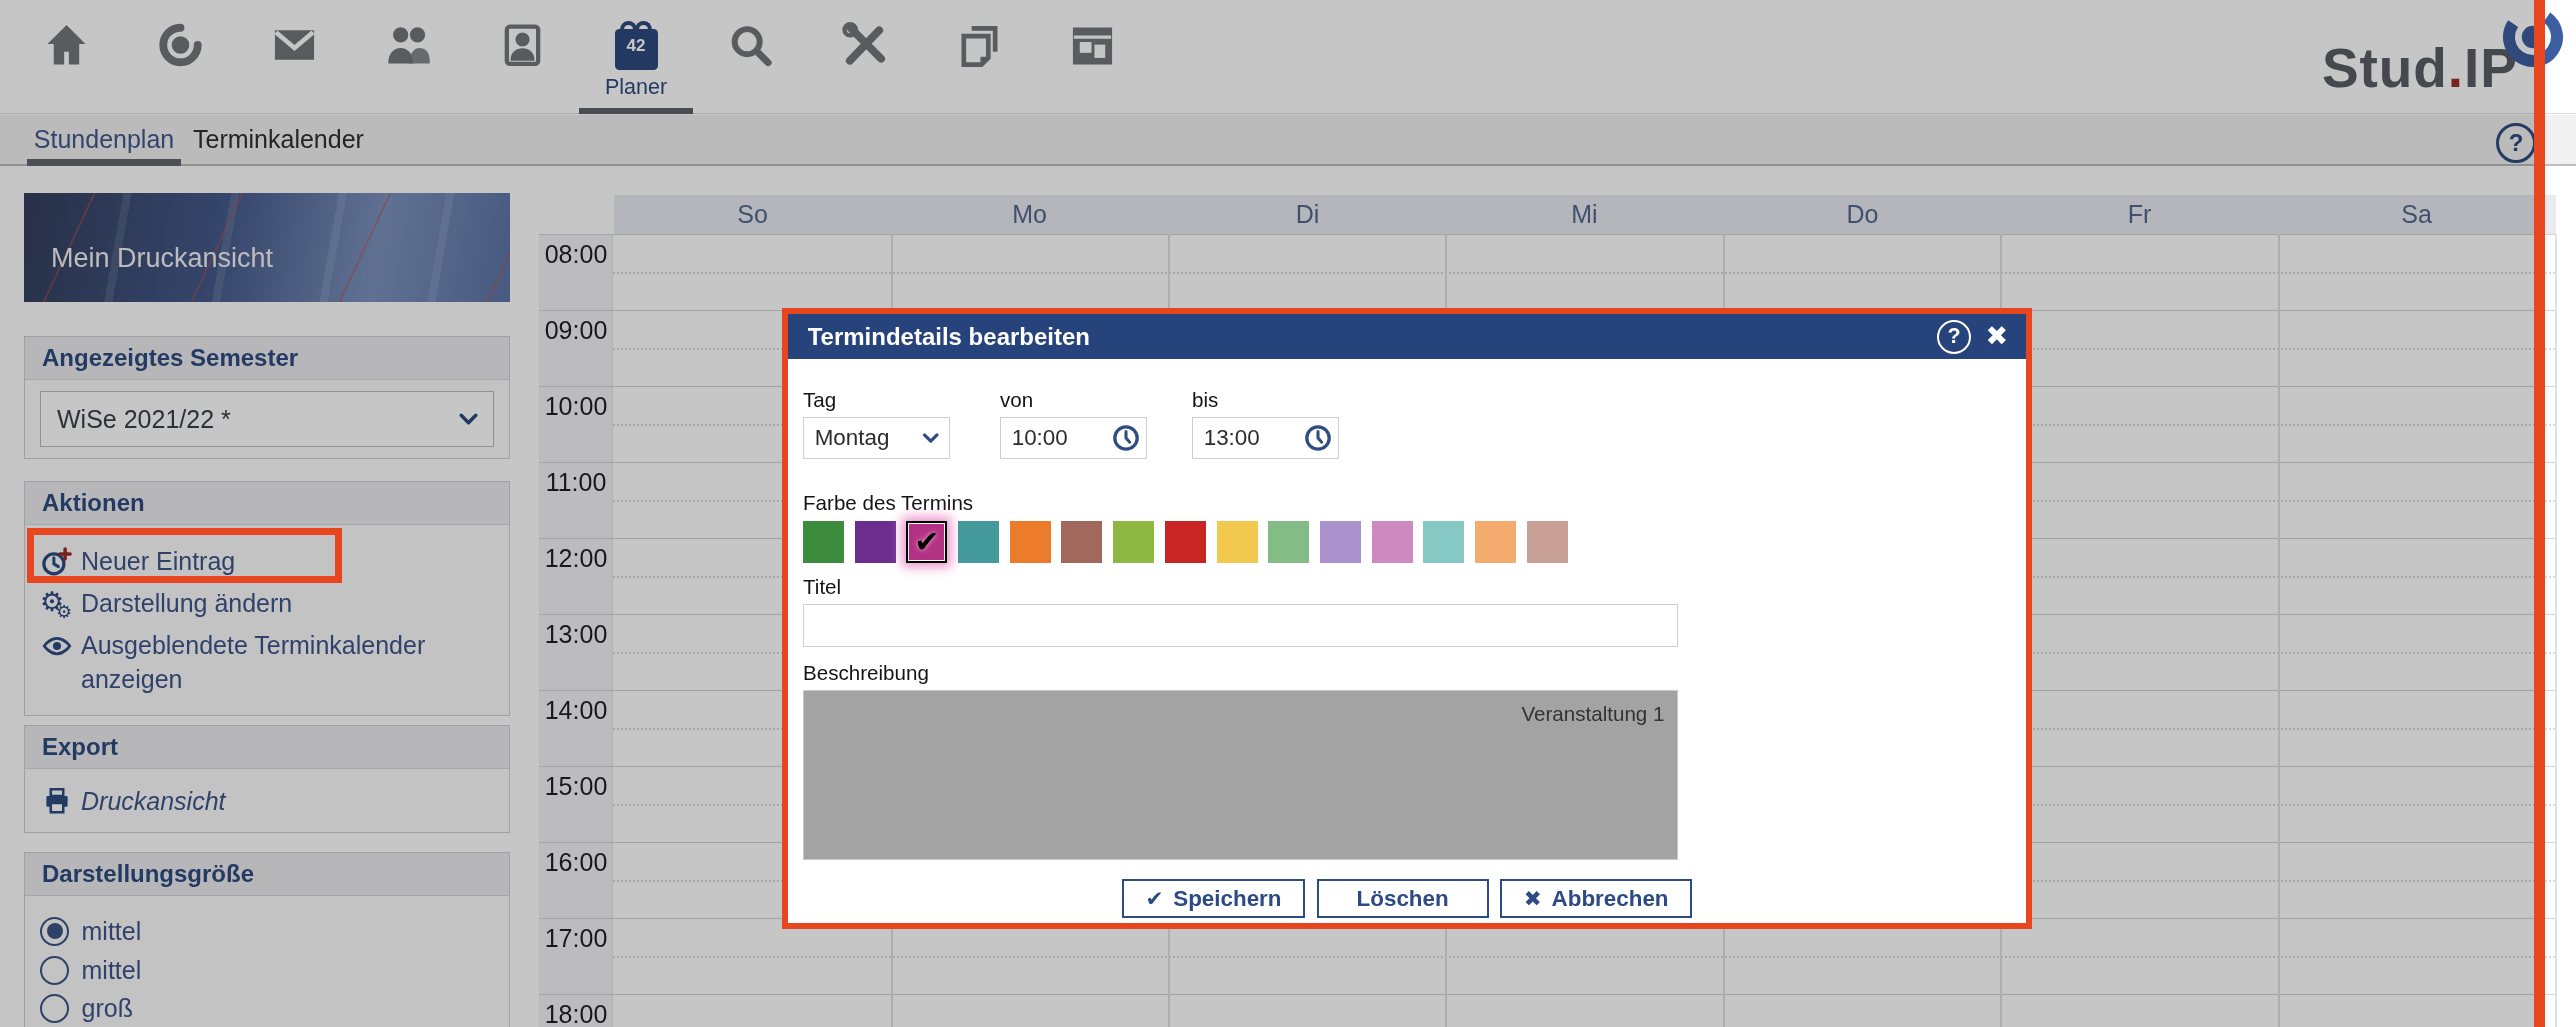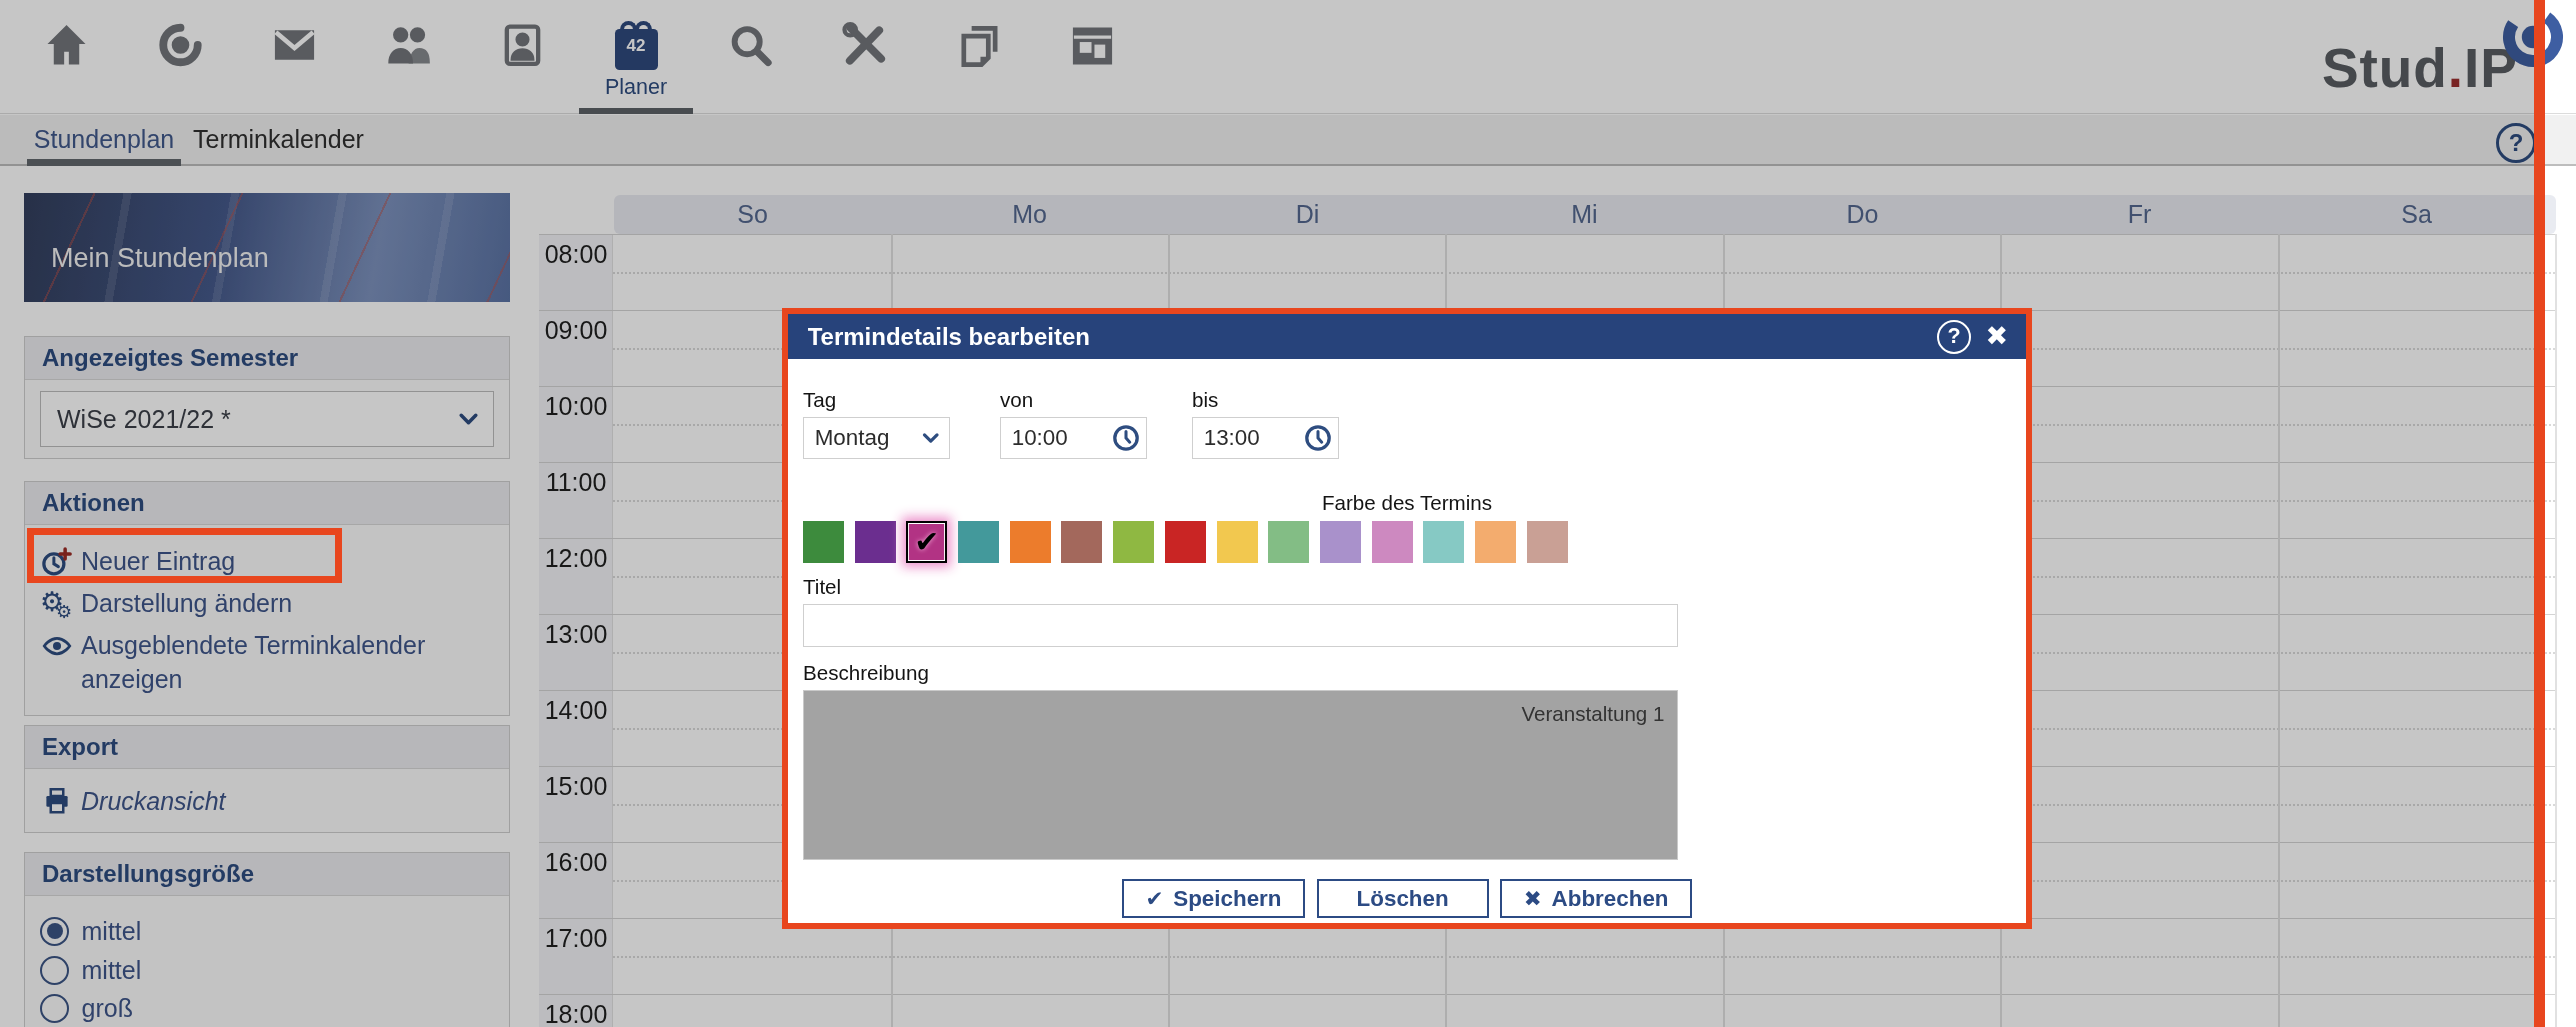--- a/index.html
+++ b/index.html
@@ -42,21 +42,21 @@
   .sb-body{padding:10.7px 15px 10.7px 15px;}
   .sb-select{position:relative;height:54px;border:1.8px solid #bdbdbd;background:#fff;display:flex;align-items:center;
              font-size:25px;color:#3c4049;padding:0 16px;cursor:pointer;}
   .sb-select svg,.m-select svg{position:absolute;right:12.5px;top:50%;transform:translateY(-50%);width:25px;height:25px;}
   .action-item{position:relative;margin:8px 0;padding-left:41px;font-size:25px;line-height:34px;color:#3f568a;cursor:pointer;}
   .action-item .ico{position:absolute;left:0;top:2.7px;width:34px;height:30px;}
   .radio-row{display:flex;align-items:center;margin:9.8px 0;font-size:25px;color:#3f568a;cursor:pointer;}
   .radio{width:25px;height:25px;border:2.7px solid #3c5585;border-radius:50%;margin-right:12.5px;position:relative;flex:0 0 auto;}
   .radio.sel::after{content:"";position:absolute;left:4.5px;top:4.5px;width:16px;height:16px;border-radius:50%;background:#3c5585;}
   
-  .cal-headband{position:absolute;left:614px;top:195px;width:1942px;height:39px;background:#e9ebf1;border-radius:6px;}
+  .cal-headband{position:absolute;left:614px;top:195px;width:1942px;height:39px;background:#e9ebf1;}
   .day-head{position:absolute;top:5.4px;width:277px;text-align:center;font-size:25px;color:#54688f;}
   .cal-grid{position:absolute;left:539px;top:234px;width:2016px;height:793px;}
   .cal-gutter{position:absolute;left:0;top:0;width:74px;height:100%;background:#f2f3f6;border-right:1.8px solid #e2e2e2;box-sizing:border-box;}
   .cal-row{position:absolute;left:0;width:2016px;height:76px;border-top:1.8px solid #d4d4d4;box-sizing:border-box;}
   .cal-row .half{position:absolute;left:74px;right:0;top:37px;border-top:2.7px dotted #d9d9d9;}
   .cal-row .time{position:absolute;left:0;top:5.4px;width:74px;text-align:center;font-size:25px;color:#1f1f1f;}
   .col-line{position:absolute;top:0;bottom:0;width:1.8px;background:#e1e1e1;}
   
   .dim{position:absolute;left:0;top:0;width:2537px;height:1028px;background:rgba(0,0,0,0.225);z-index:50;}
   .orange-line{position:absolute;left:2534px;top:0;width:10.7px;height:1028px;background:#e8461e;z-index:70;}
@@ -86,21 +86,21 @@
               display:flex;align-items:center;justify-content:center;}
   .swatch .chk{font-size:30px;color:#000;text-shadow:0 0 5.4px rgba(255,190,230,.9);}
   .m-input{width:875px;height:43px;border:1.8px solid #cfcfcf;box-sizing:border-box;font-size:22.4px;color:#2c2c2c;
            padding:0 10.7px;font-family:inherit;background:#fff;display:block;margin-top:5.4px;}
   .m-textarea{width:875px;height:170px;border:1.8px solid #c9c9c9;box-sizing:border-box;font-size:20.6px;color:#333;
               padding:9px 12.5px;font-family:inherit;background:#a3a3a3;display:block;resize:none;margin-top:5.4px;line-height:1.35;text-align:right;}
   .btn-row{display:flex;justify-content:center;gap:11.6px;margin-top:19.7px;}
   .btn{height:39px;border:2.7px solid #2c4b84;background:#fff;color:#2c4b84;font-size:22.4px;font-weight:600;
        display:flex;align-items:center;padding:0 21.5px;gap:9.8px;cursor:pointer;font-family:inherit;box-sizing:border-box;}
   .btn .bicon{font-size:21.5px;}
-  .mt36{margin-top:32px;text-align:center;} .mt14{margin-top:12.5px;} .mt16{margin-top:14.3px;}
+  .mt36{margin-top:32px;} .mt14{margin-top:12.5px;} .mt16{margin-top:14.3px;}
 </style>
 </head>
 <body>
 
 <div id="page">
 
   <div class="header">
     <div class="nav">
       <div class="nav-item">
         <svg viewBox="0 0 24 24">
@@ -181,21 +181,21 @@
   </div>
 
   <div class="tabbar">
     <div class="tab active">Stundenplan</div>
     <div class="tab inactive">Terminkalender</div>
   </div>
   <div class="active-bar"></div>
   <div class="help-circle">?</div>
 
   <div class="banner">
-    <div class="banner-title">Mein Stundenplan</div>
+    <div class="banner-title">Mein Druckansicht</div>
   </div>
 
   <div class="sb-box" style="top:336px;">
     <div class="sb-head">Angezeigtes Semester</div>
     <div class="sb-body">
       <div class="sb-select">
         <span>WiSe 2021/22 *</span>
         <svg viewBox="0 0 24 24">
             <path d="M5 8.5l7 7 7-7" fill="none" stroke="#2e4d80" stroke-width="3.4" stroke-linecap="round" stroke-linejoin="round"></path>
           </svg>

